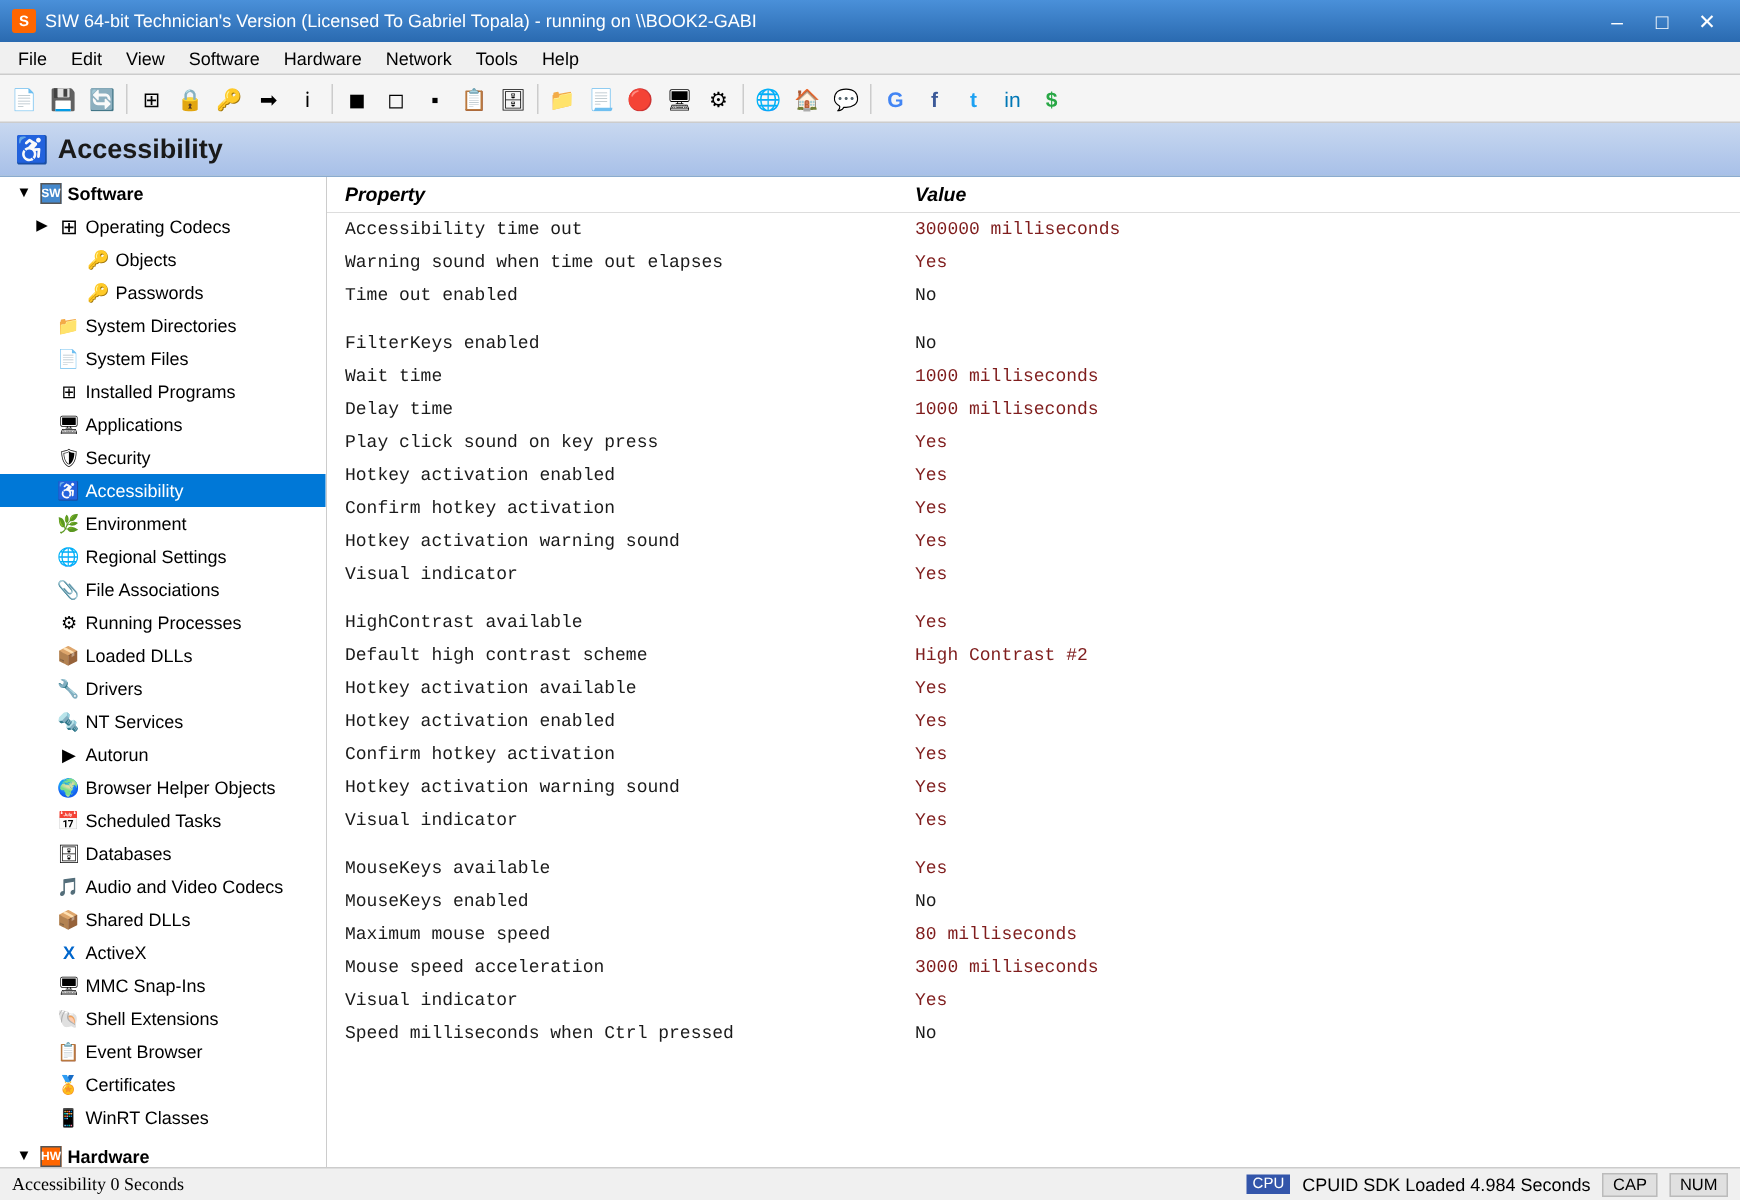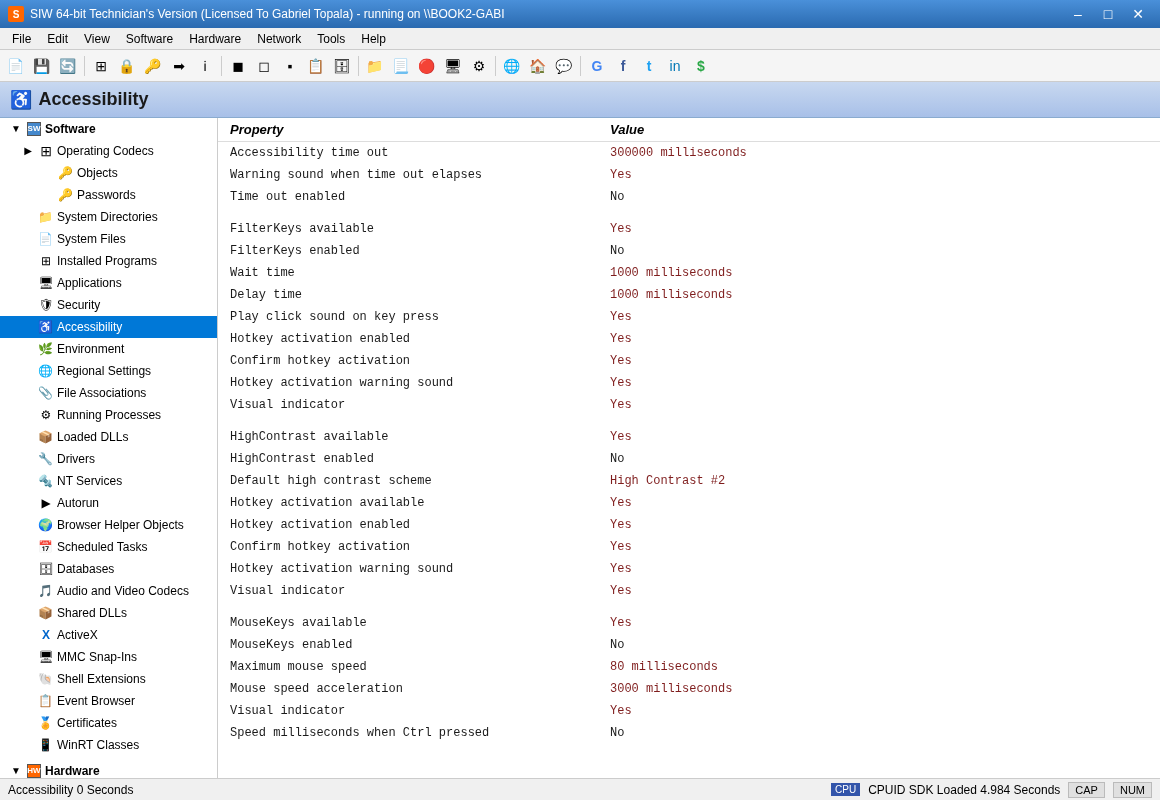--- a/index.html
+++ b/index.html
@@ -142,21 +142,21 @@
     #status-bar {
       background: #f0f0f0;
       border-top: 1px solid #ccc;
       height: 22px;
       display: flex;
       align-items: center;
       padding: 0 8px;
       justify-content: space-between;
       font-size: 12px;
     }
-    #status-left { display: flex; align-items: flex-end; gap: 4px; }
+    #status-left { display: flex; align-items: flex-end; gap: 4px; font-family: Liberation Serif, serif; }
     #status-right { display: flex; align-items: center; gap: 8px; }
     .status-chip { background: #e0e0e0; padding: 1px 6px; border: 1px solid #bbb; font-size: 11px; text-align: center; }
 
     
     .box-icon { width: 14px; height: 14px; border: 1px solid #555; display: inline-flex; align-items: center; justify-content: center; font-size: 8px; font-weight: bold; }
     .box-blue { background: #4488cc; color: white; }
     .box-orange { background: #ff6600; color: white; }
   </style>
 </head>
 <body>
@@ -461,24 +461,20 @@
             <td class="prop-value">Yes</td>
           </tr>
           <tr>
             <td class="prop-name">Time out enabled</td>
             <td class="prop-value black">No</td>
           </tr>
           <tr class="section-gap">
             <td colspan="2"></td>
           </tr>
           <tr>
-            <td class="prop-name">FilterKeys available</td>
-            <td class="prop-value">Yes</td>
-          </tr>
-          <tr>
             <td class="prop-name">FilterKeys enabled</td>
             <td class="prop-value black">No</td>
           </tr>
           <tr>
             <td class="prop-name">Wait time</td>
             <td class="prop-value">1000 milliseconds</td>
           </tr>
           <tr>
             <td class="prop-name">Delay time</td>
             <td class="prop-value">1000 milliseconds</td>
@@ -502,24 +498,20 @@
           <tr>
             <td class="prop-name">Visual indicator</td>
             <td class="prop-value">Yes</td>
           </tr>
           <tr class="section-gap">
             <td colspan="2"></td>
           </tr>
           <tr>
             <td class="prop-name">HighContrast available</td>
             <td class="prop-value">Yes</td>
-          </tr>
-          <tr>
-            <td class="prop-name">HighContrast enabled</td>
-            <td class="prop-value black">No</td>
           </tr>
           <tr>
             <td class="prop-name">Default high contrast scheme</td>
             <td class="prop-value">High Contrast #2</td>
           </tr>
           <tr>
             <td class="prop-name">Hotkey activation available</td>
             <td class="prop-value">Yes</td>
           </tr>
           <tr>

